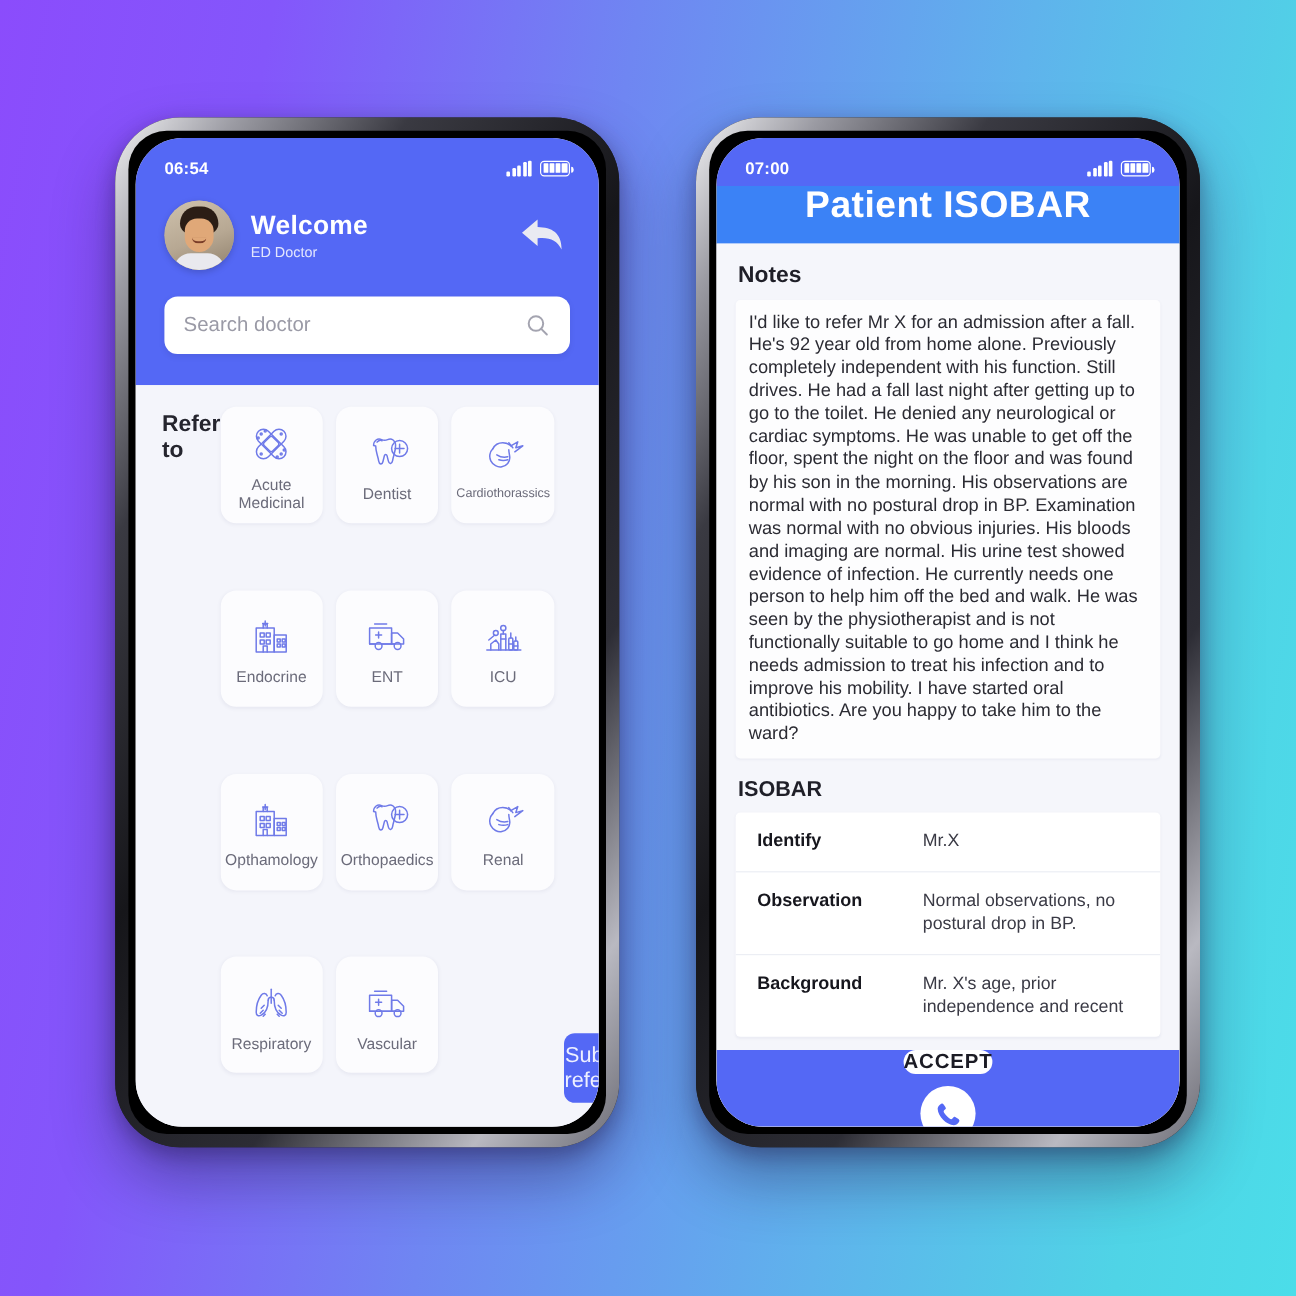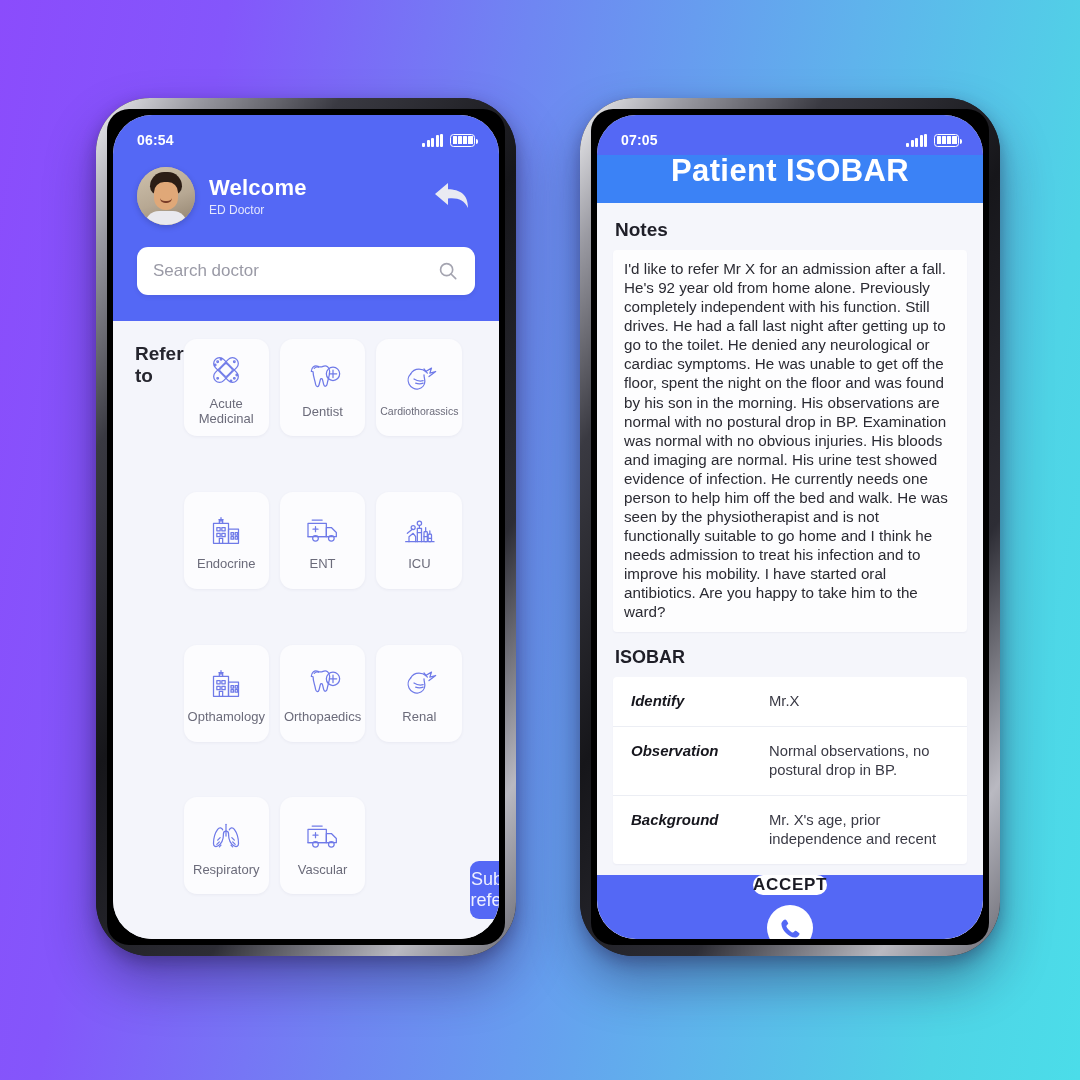--- a/index.html
+++ b/index.html
@@ -28,21 +28,21 @@
     content: "";
     position: absolute; inset: 0;
     border-radius: 54px;
     background: linear-gradient(125deg,#f2f2f4 0%,#9b9ba3 10%,#3a3a42 24%,#16161a 46%,#2d2d35 70%,#b9b9c1 88%,#6d6d76 100%);
     z-index: 0;
   }
   .phone-inner {
     position: relative;
     z-index: 2;
     width: 100%; height: 100%;
-    border-radius: 22px;
+    border-radius: 32px;
     background: #000;
     padding: 6px;
     overflow: hidden;
   }
   .screen {
     position: relative;
     width: 100%; height: 100%;
     border-radius: 39px;
     overflow: hidden;
     background: #f4f5fb;
@@ -243,21 +243,21 @@
   }
   .isobar-row {
     display: flex;
     padding: 15px 16px 15px 18px;
     border-bottom: 1px solid #eceef4;
     gap: 10px;
   }
   .isobar-row:last-child { border-bottom: 0; }
   .isobar-key {
     width: 40%; flex: 0 0 40%;
-    font-size: 15px; font-weight: 700; color: #16161d; font-style: italic;
+    font-size: 15px; font-weight: 700; color: #16161d;
   }
   .isobar-val { flex: 1; font-size: 14.8px; color: #3a3a45; line-height: 1.28; }
 
   .p2-footer {
     position: absolute; left: 0; right: 0; bottom: 0;
     background: #5468f5;
     height: 64px;
     display: flex; align-items: center;
     gap: 10px;
     padding: 0 14px;
@@ -522,21 +522,21 @@
   <div class="phone" id="phone2">
     <div class="phone-inner">
       <div class="screen">
 
         <div class="notch">
           <span class="speaker"></span>
           <span class="cam"></span>
         </div>
 
         <div class="statusbar" style="background:#5468f5">
-          <span>07:05</span>
+          <span>07:00</span>
           <span class="status-right">
             <span class="bars">
                 <i></i>
                 <i></i>
                 <i></i>
                 <i></i>
                 <i></i>
               </span>
             <span class="batt">
                 <u></u>

